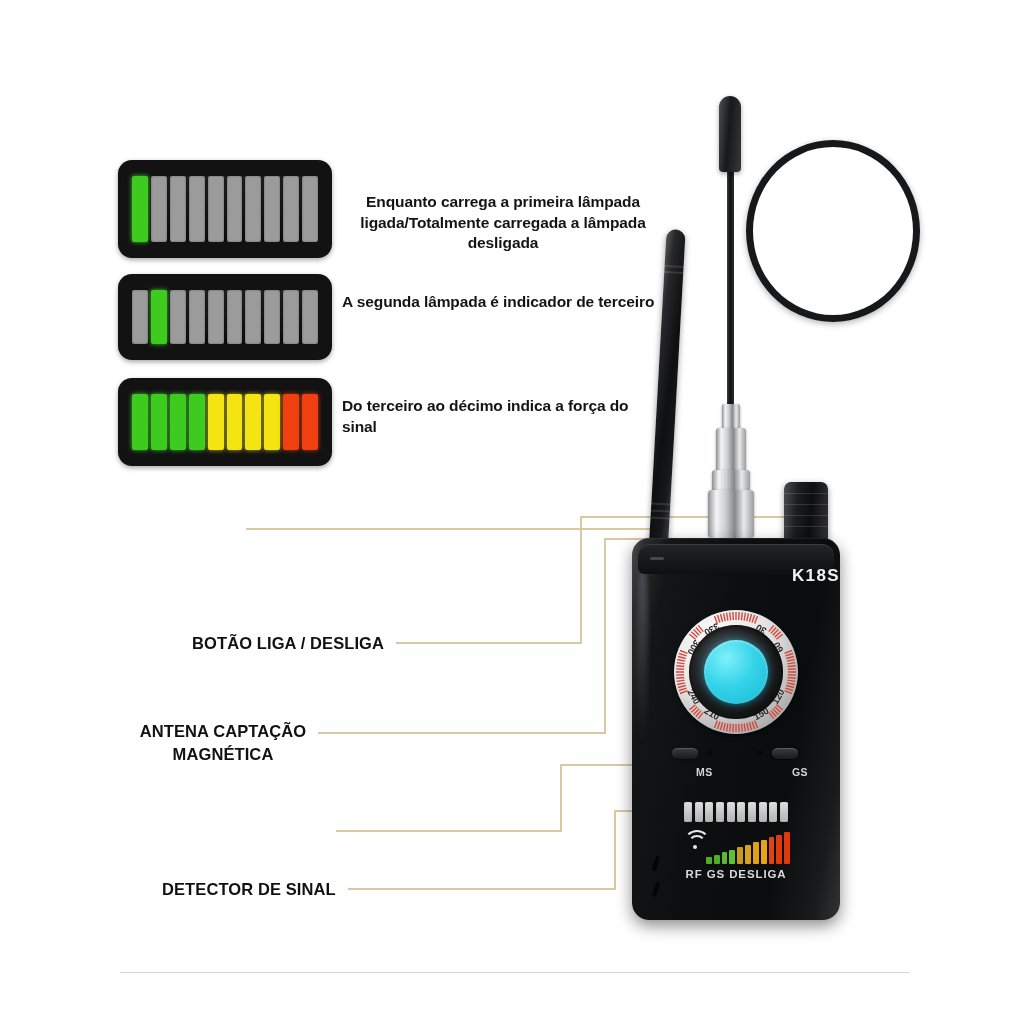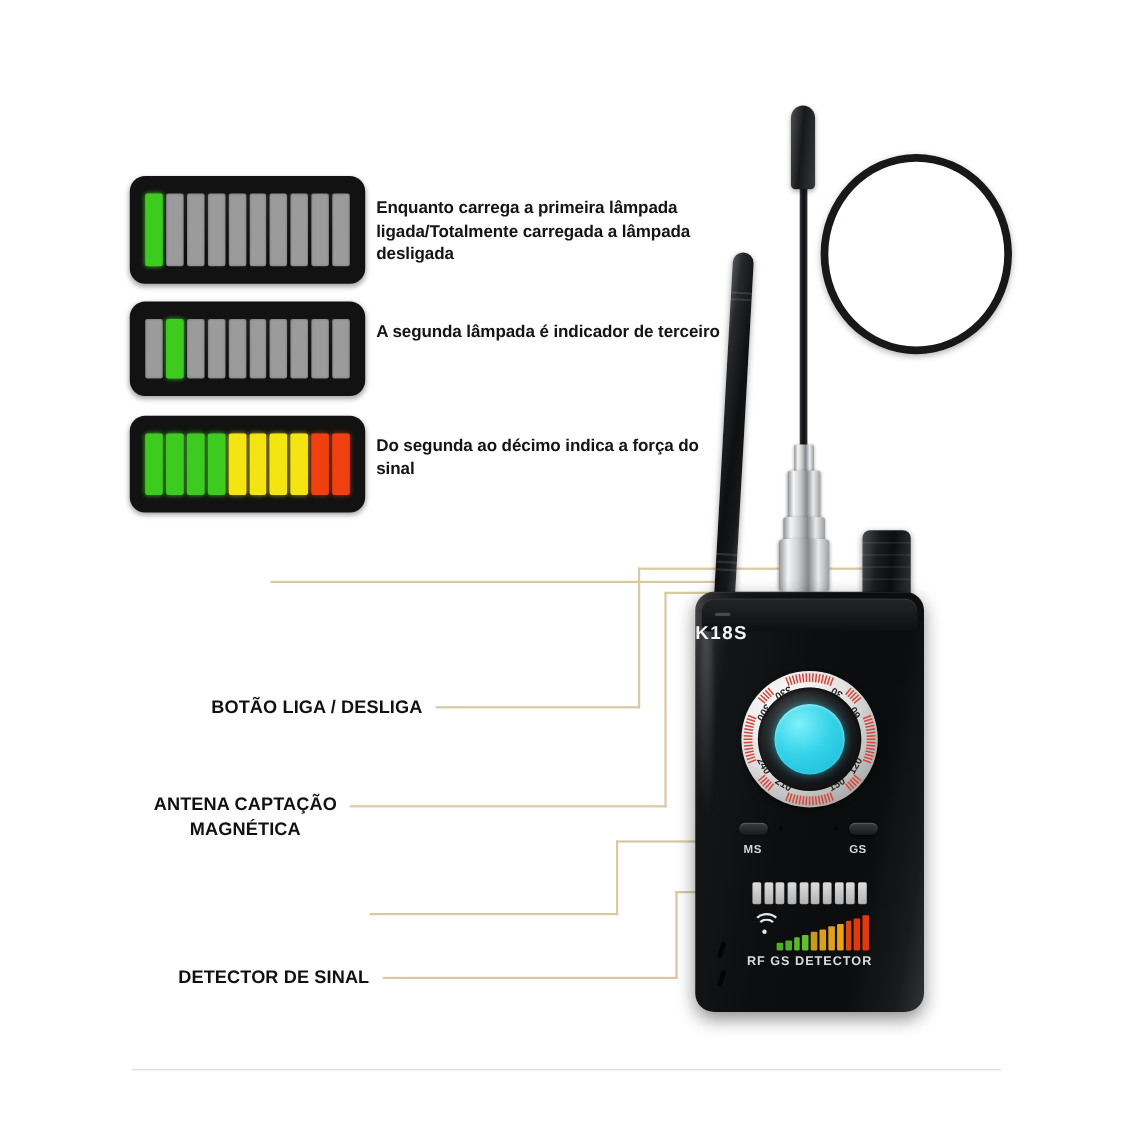--- a/index.html
+++ b/index.html
@@ -75,21 +75,21 @@
   }
   .top-lip{
     position:absolute;left:6px;right:6px;top:6px;height:30px;
     border-radius:12px 12px 6px 6px;
     background:linear-gradient(#232528,#0e0f11);
     box-shadow:inset 0 1px 0 rgba(255,255,255,.10);
   }
   .lip-slot{position:absolute;left:12px;top:13px;width:14px;height:3px;border-radius:2px;background:#55585c;opacity:.75;}
   .brandname{
     position:absolute;left:0;right:0;top:28px;
-    text-align:left;color:#f2f2f2;
+    text-align:right;color:#f2f2f2;
     font-size:17px;font-weight:bold;letter-spacing:1.4px;
   }
 
   
   #dial{position:absolute;left:42px;top:72px;width:124px;height:124px;}
   .dial-ring{
     position:absolute;inset:0;border-radius:50%;
     background:radial-gradient(circle at 34% 28%,#ffffff 0%,#e3e3e3 45%,#a9a9a9 80%,#7e7e7e 100%);
     box-shadow:0 2px 5px rgba(0,0,0,.55);
   }
@@ -111,21 +111,21 @@
     transform-origin:center center;
   }
 
   
   .side-btn{
     position:absolute;width:26px;height:11px;border-radius:7px;
     background:linear-gradient(#3a3d41,#17191b);
     box-shadow:inset 0 1px 0 rgba(255,255,255,.16),0 1px 2px rgba(0,0,0,.6);
   }
   .tiny-dot{position:absolute;width:4px;height:4px;border-radius:50%;background:#0a0b0c;box-shadow:inset 0 0 2px #000;}
-  .btn-label{position:absolute;font-size:10.5px;font-weight:bold;color:#d3d4d6;letter-spacing:.4px;}
+  .btn-label{position:absolute;font-size:10.5px;font-weight:bold;color:#d3d4d6;letter-spacing:.4px;margin-left:20px;}
 
   
   #meter{position:absolute;left:52px;top:264px;width:104px;height:20px;display:flex;gap:2.5px;}
   #meter div{flex:1;border-radius:1.5px;background:linear-gradient(#dedede,#b3b3b3);box-shadow:inset 0 0 1px rgba(0,0,0,.3);}
 
   
   #siggraphic{position:absolute;left:52px;top:292px;width:106px;height:34px;}
   #sigbars{position:absolute;left:22px;bottom:0;width:84px;height:34px;display:flex;align-items:flex-end;gap:2px;}
   #sigbars span{flex:1;border-radius:1px;}
   .wifi-arc{position:absolute;border:2px solid #e8e8e8;border-bottom-color:transparent;border-left-color:transparent;border-right-color:transparent;border-radius:50%;}
@@ -190,21 +190,21 @@
         <div class="seg off"></div>
         <div class="seg off"></div>
         <div class="seg off"></div>
         <div class="seg off"></div>
         <div class="seg off"></div>
         <div class="seg off"></div>
         <div class="seg off"></div>
         <div class="seg off"></div>
       </div>
   </div>
-  <div class="legend-text" style="left:342px;top:180px;width:322px;">Enquanto carrega a primeira lâmpada ligada/Totalmente carregada a lâmpada desligada</div>
+  <div class="legend-text" style="left:342px;top:192px;width:322px;text-align:center;">Enquanto carrega a primeira lâmpada ligada/Totalmente carregada a lâmpada desligada</div>
 
   <div class="led-panel" style="left:118px;top:274px;width:214px;height:86px;">
     <div class="led-inner" id="ledbar1">
         <div class="seg off"></div>
         <div class="seg green"></div>
         <div class="seg off"></div>
         <div class="seg off"></div>
         <div class="seg off"></div>
         <div class="seg off"></div>
         <div class="seg off"></div>
@@ -222,21 +222,21 @@
         <div class="seg green"></div>
         <div class="seg green"></div>
         <div class="seg yellow"></div>
         <div class="seg yellow"></div>
         <div class="seg yellow"></div>
         <div class="seg yellow"></div>
         <div class="seg red"></div>
         <div class="seg red"></div>
       </div>
   </div>
-  <div class="legend-text" style="left:342px;top:396px;width:322px;">Do segunda ao décimo indica a força do sinal</div>
+  <div class="legend-text" style="left:342px;top:396px;width:322px;">Do terceiro ao décimo indica a força do sinal</div>
 
   <div class="lead-h" style="left:246px;top:528px;width:420px;"></div>
 
   <div class="lead-h" style="left:396px;top:642px;width:186px;"></div>
   <div class="lead-v" style="left:580px;top:516px;height:128px;"></div>
   <div class="lead-h" style="left:580px;top:516px;width:226px;"></div>
 
   <div class="lead-h" style="left:318px;top:732px;width:288px;"></div>
   <div class="lead-v" style="left:604px;top:538px;height:196px;"></div>
   <div class="lead-h" style="left:604px;top:538px;width:128px;"></div>
@@ -421,21 +421,21 @@
             <span style="height: 17px; background: rgb(199, 154, 30);"></span>
             <span style="height: 19.5px; background: rgb(217, 160, 28);"></span>
             <span style="height: 22px; background: rgb(224, 160, 24);"></span>
             <span style="height: 24.5px; background: rgb(232, 164, 20);"></span>
             <span style="height: 27px; background: rgb(217, 72, 15);"></span>
             <span style="height: 29.5px; background: rgb(224, 58, 12);"></span>
             <span style="height: 32px; background: rgb(224, 58, 12);"></span>
           </div>
       </div>
 
-      <div class="detector-label">RF GS DETECTOR</div>
+      <div class="detector-label">RF GS DESLIGA</div>
 
       <div class="grill" style="left:22px;top:318px;"></div>
       <div class="grill" style="left:22px;top:344px;"></div>
     </div>
   </div>
 
   <div class="footer-rule"></div>
 </div>
 
 </body></html>

